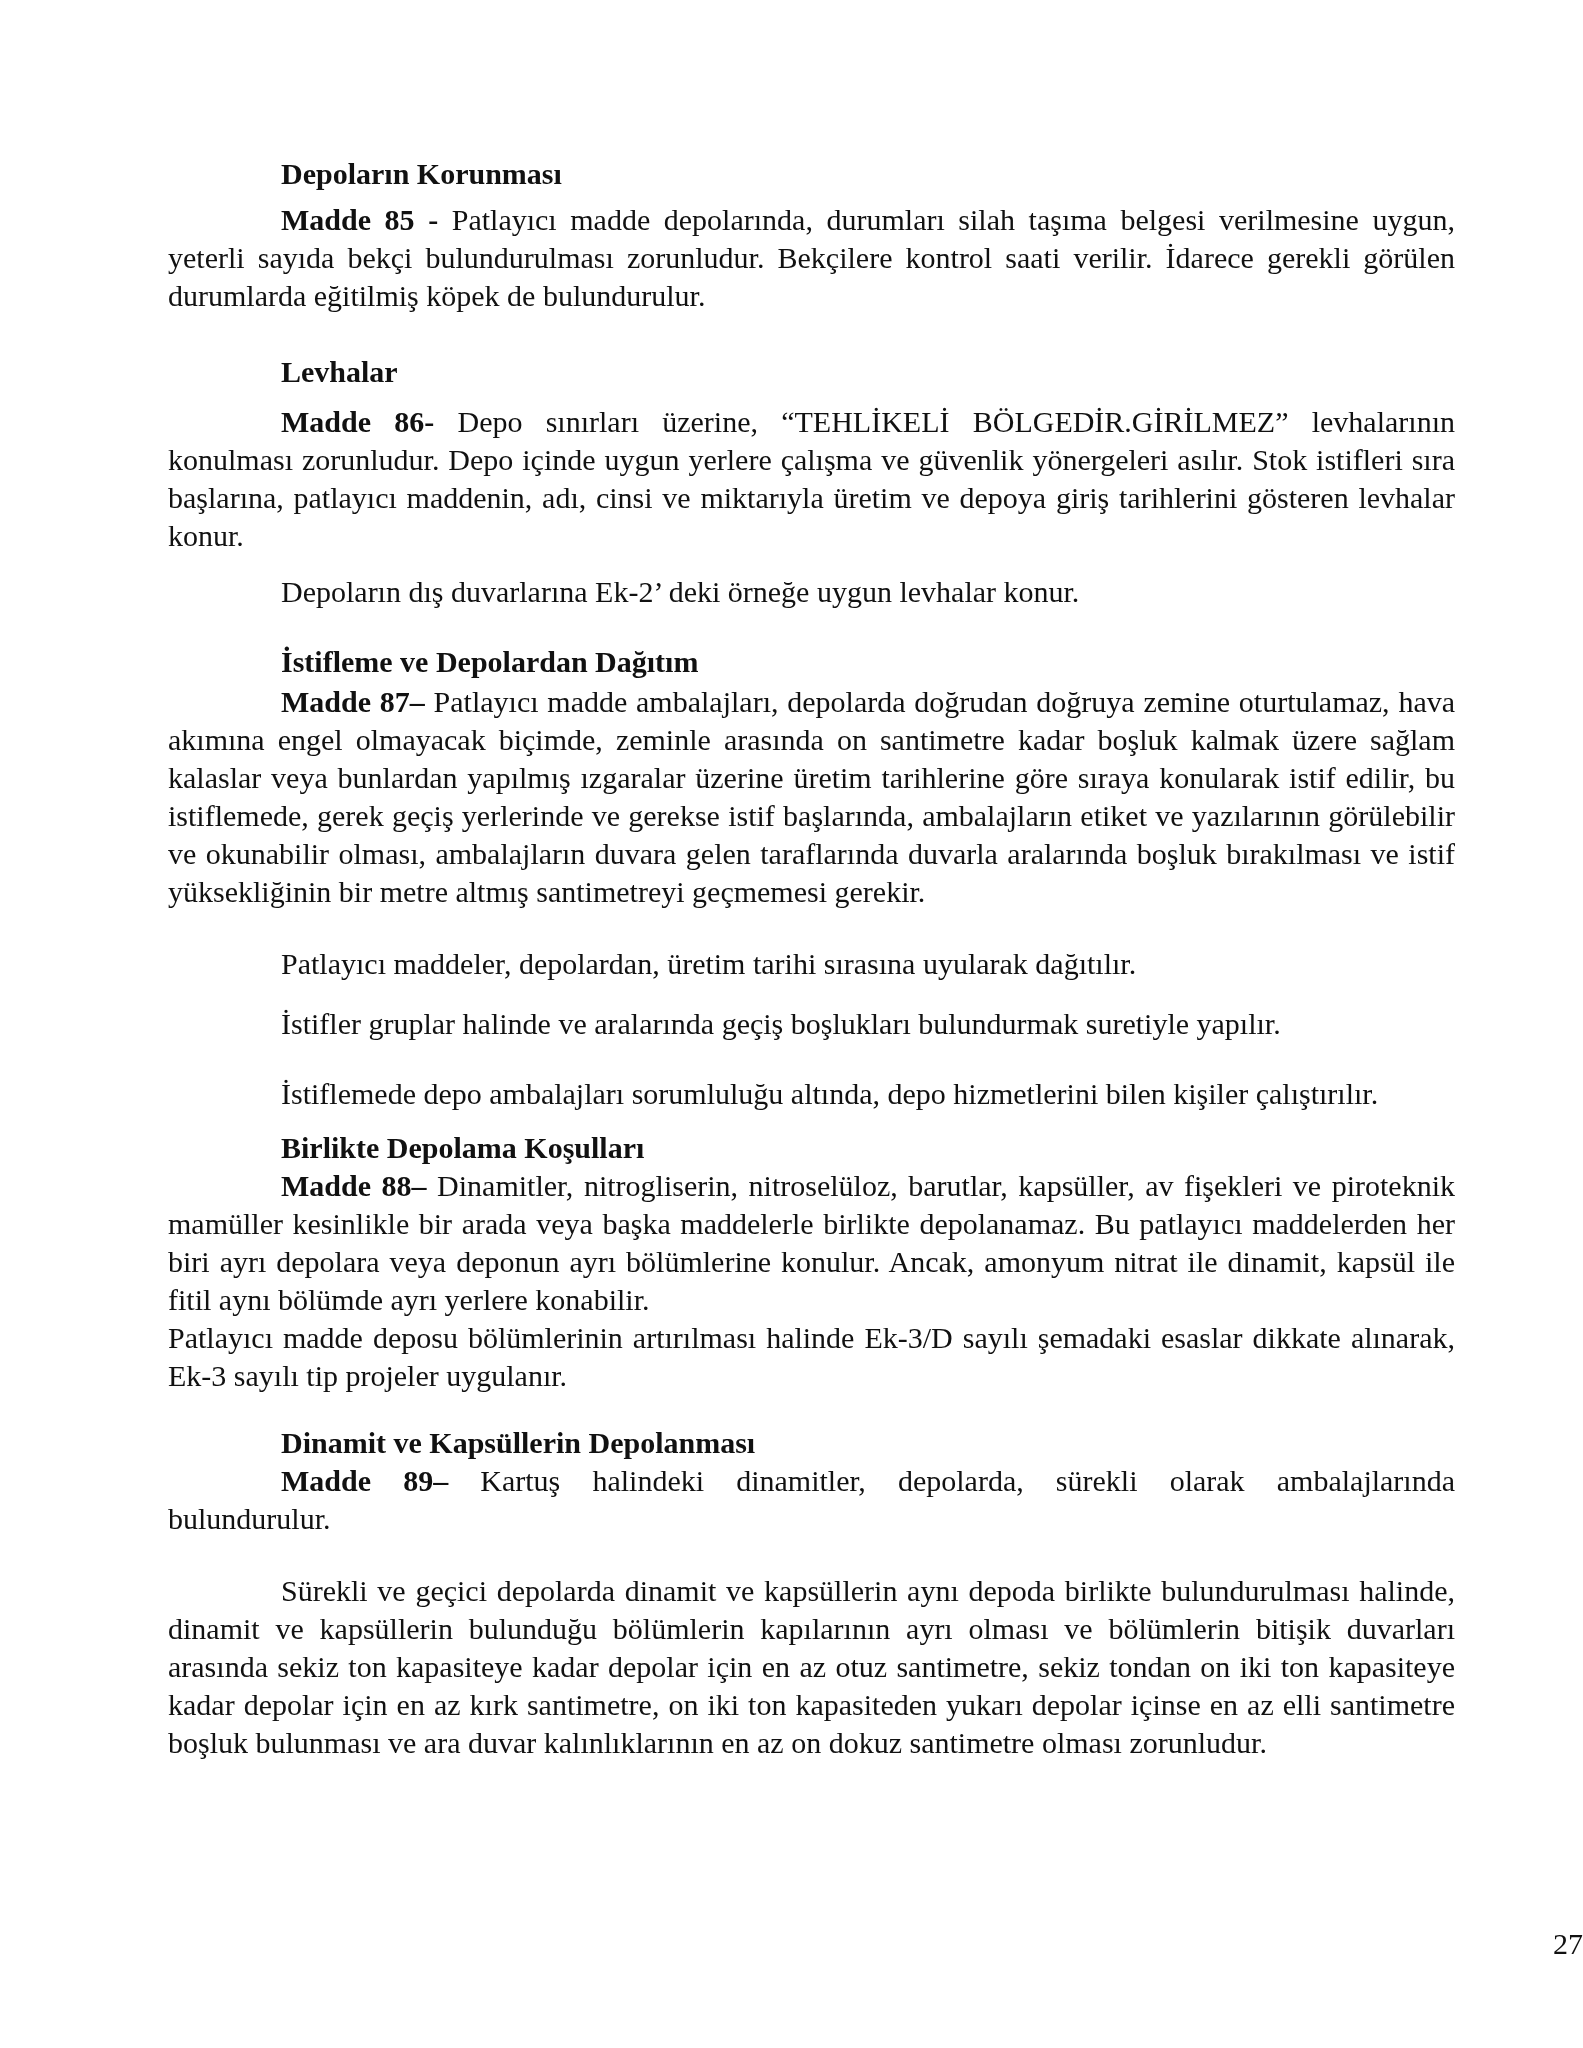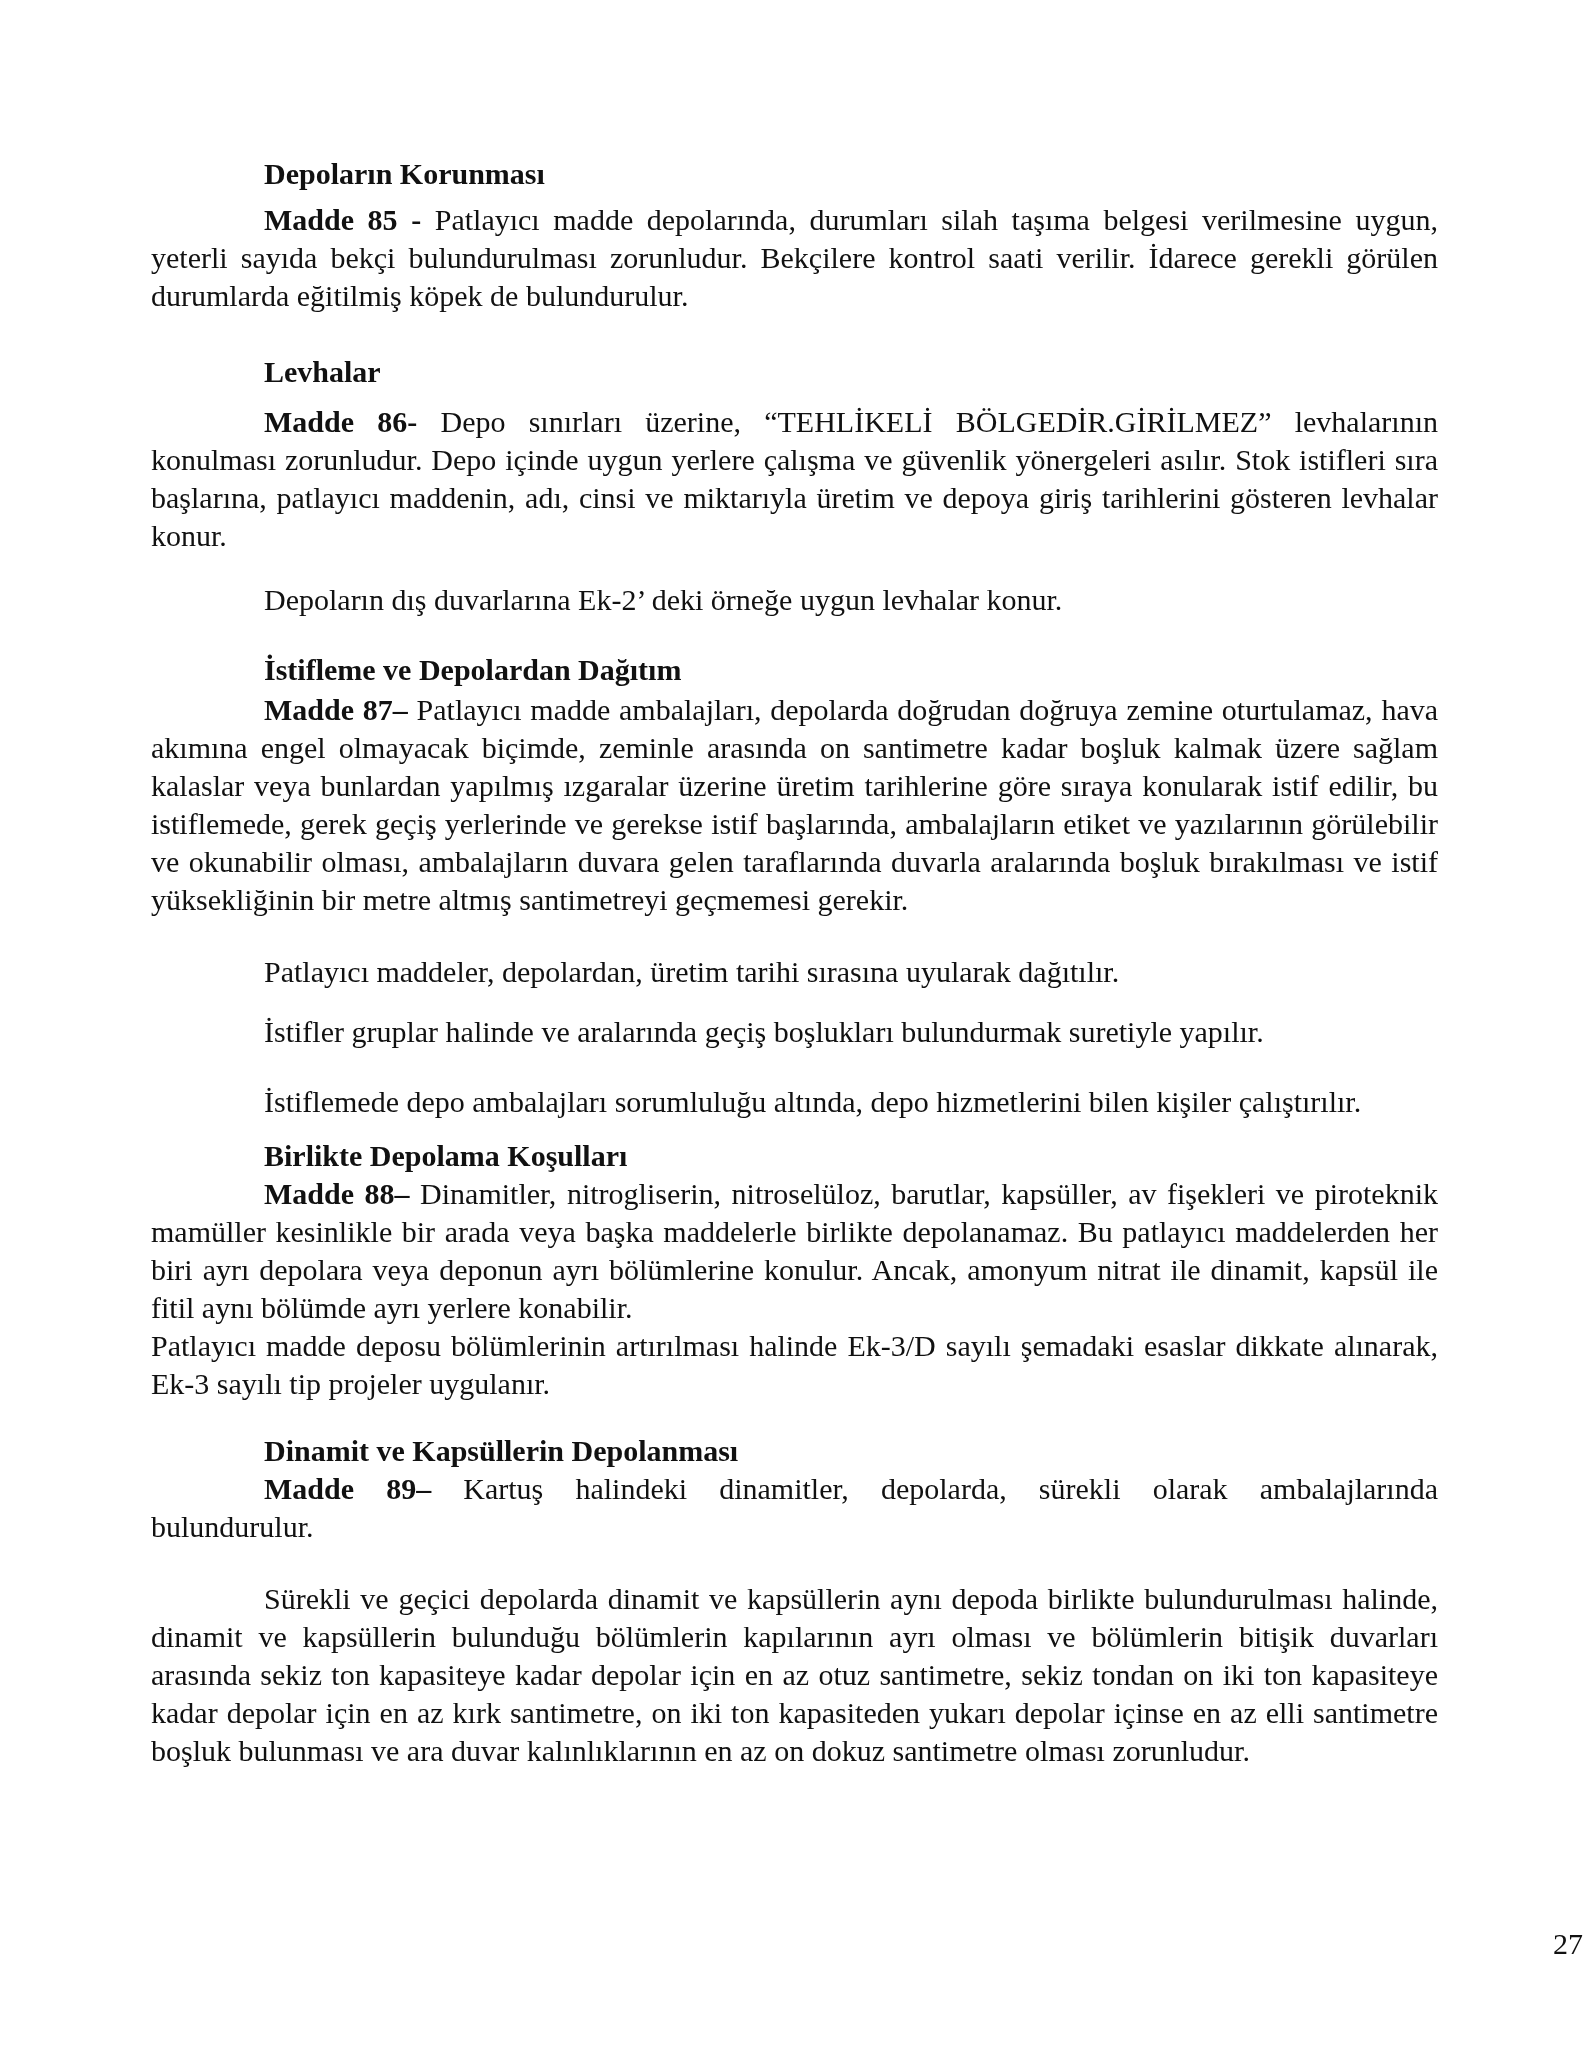--- a/index.html
+++ b/index.html
@@ -10,21 +10,21 @@
     background: #ffffff;
     overflow: hidden;
     font-family: "Liberation Serif", "DejaVu Serif", serif;
     font-size: 30px;
     line-height: 38px;
     color: #111111;
   }
   .content {
     position: absolute;
     top: 147px;
-    left: 151px;
+    left: 168px;
     width: 1287px;
   }
   .heading {
     margin: 0;
     padding-left: 113px;
     font-size: 30px;
     line-height: 38px;
     font-weight: bold;
   }
   .para {
@@ -56,21 +56,21 @@
   <div class="content">
 
     <h2 class="heading" style="margin-top:8px">Depoların Korunması</h2>
 
     <p class="para indent" style="margin-top:8px"><b class="lead">Madde 85 -</b><span>Patlayıcı madde depolarında, durumları silah taşıma belgesi verilmesine uygun, yeterli sayıda bekçi bulundurulması zorunludur. Bekçilere kontrol saati verilir. İdarece gerekli görülen durumlarda eğitilmiş köpek de bulundurulur.</span></p>
 
     <h2 class="heading" style="margin-top:38px">Levhalar</h2>
 
     <p class="para indent" style="margin-top:12px"><b class="lead">Madde 86-</b><span>Depo sınırları üzerine, “TEHLİKELİ BÖLGEDİR.GİRİLMEZ” levhalarının konulması zorunludur. Depo içinde uygun yerlere çalışma ve güvenlik yönergeleri asılır. Stok istifleri sıra başlarına, patlayıcı maddenin, adı, cinsi ve miktarıyla üretim ve depoya giriş tarihlerini gösteren levhalar konur.</span></p>
 
-    <p class="para indent" style="margin-top:26px">Depoların dış duvarlarına Ek-2’ deki örneğe uygun levhalar konur.</p>
+    <p class="para indent" style="margin-top:18px">Depoların dış duvarlarına Ek-2’ deki örneğe uygun levhalar konur.</p>
 
     <h2 class="heading" style="margin-top:32px">İstifleme ve Depolardan Dağıtım</h2>
 
     <p class="para indent" style="margin-top:2px"><b class="lead">Madde 87–</b><span>Patlayıcı madde ambalajları, depolarda doğrudan doğruya zemine oturtulamaz, hava akımına engel olmayacak biçimde, zeminle arasında on santimetre kadar boşluk kalmak üzere sağlam kalaslar veya bunlardan yapılmış ızgaralar üzerine üretim tarihlerine göre sıraya konularak istif edilir, bu istiflemede, gerek geçiş yerlerinde ve gerekse istif başlarında, ambalajların etiket ve yazılarının görülebilir ve okunabilir olması, ambalajların duvara gelen taraflarında duvarla aralarında boşluk bırakılması ve istif yüksekliğinin bir metre altmış santimetreyi geçmemesi gerekir.</span></p>
 
     <p class="para indent" style="margin-top:34px">Patlayıcı maddeler, depolardan, üretim tarihi sırasına uyularak dağıtılır.</p>
 
     <p class="para indent" style="margin-top:22px">İstifler gruplar halinde ve aralarında geçiş boşlukları bulundurmak suretiyle yapılır.</p>
 
     <p class="para indent" style="margin-top:32px">İstiflemede depo ambalajları sorumluluğu altında, depo hizmetlerini bilen kişiler çalıştırılır.</p>

